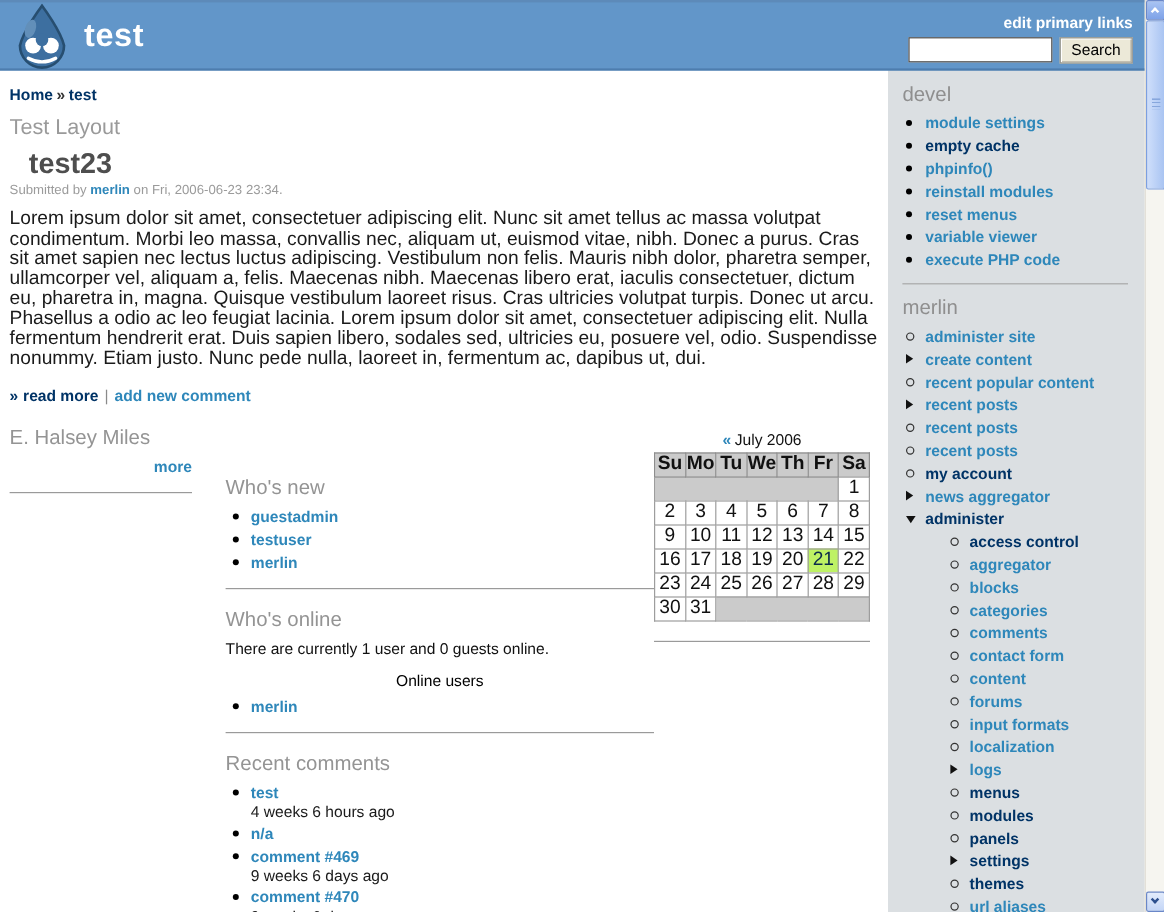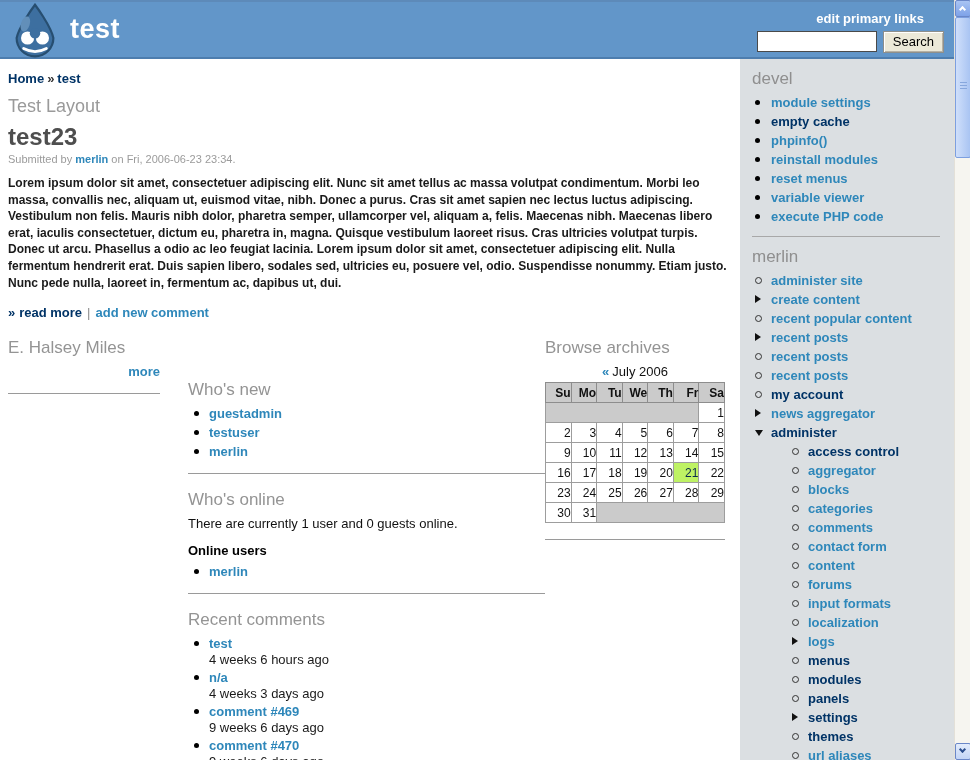--- a/index.html
+++ b/index.html
@@ -11,21 +11,21 @@
   .header {
     position:absolute; left:0; top:0; width:954px; height:59px;
     background:#6296c9; border-top:2px solid #5d8ab9; border-bottom:2px solid #4d7dae;
   }
   .logo { position:absolute; left:8px; top:1px; width:54px; height:56px; }
   .site-name {
     position:absolute; left:70px; top:12px; color:#fff; font-size:27px; font-weight:bold;
     letter-spacing:.5px;
   }
   .edit-links {
-    position:absolute; right:30px; top:9px; color:#fff; font-weight:bold; font-size:13px;
+    position:absolute; right:10px; top:9px; color:#fff; font-weight:bold; font-size:13px;
     text-decoration:none; cursor:pointer;
   }
   .search-row { position:absolute; right:10px; top:29px; display:flex; align-items:flex-start; }
   .search-input {
     width:120px; height:21px; border:1px solid #4a4a4a; background:#fff; font-size:13px;
     padding:1px 3px; outline:none;
   }
   .search-btn {
     margin-left:6px; height:22px; padding:1px 9px 2px; font-size:13px; color:#000;
     background:#ece9d8; border:1px solid #8e8f8b;
@@ -39,24 +39,24 @@
   .sidebar { width:214px; background:#dbdfe2; padding:6px 8px 0 12px; overflow:hidden; }
 
   a.lnk { font-weight:bold; color:#2e87ba; text-decoration:none; cursor:pointer; }
   a.lnk.visited { color:#036; }
 
   
   .breadcrumb { font-size:13px; font-weight:bold; color:#333; margin:2px 0 10px; }
   .breadcrumb a { color:#036; text-decoration:none; cursor:pointer; }
   .breadcrumb .sep { color:#333; padding:0 3px; }
   .section-title { font-size:18px; font-weight:normal; color:#9a9a9a; margin:6px 0 6px; }
-  .node-title { font-size:24px; font-weight:bold; color:#4e4e4e; margin:0 0 2px; }
+  .node-title { font-size:24px; font-weight:bold; color:#4e4e4e; margin:0 16px 2px; }
   .submitted { font-size:11px; color:#9b9b9b; margin-bottom:10px; }
   .submitted a { color:#2e87ba; font-weight:bold; text-decoration:none; cursor:pointer; }
-  .node-body { font-size:12px; color:#1a1a1a; line-height:16.6px; width:726px; margin-bottom:14px;font-weight:bold; }
+  .node-body { font-size:16px; color:#1a1a1a; line-height:16.6px; width:726px; margin-bottom:14px; }
   .node-links { font-size:13px; font-weight:bold; margin-bottom:6px; }
   .node-links .marker { color:#036; margin-right:4px; }
   .node-links .read-more { color:#036; text-decoration:none; cursor:pointer; }
   .node-links .pipe { color:#8a8a8a; padding:0 5px; font-weight:normal; }
   .node-links .add-comment { color:#2e87ba; text-decoration:none; cursor:pointer; }
 
   
   .cols { display:flex; margin-top:18px; }
   .col-left  { width:180px; }
   .col-mid   { width:357px;margin-top:42px; }
@@ -66,37 +66,37 @@
   .col-left .more-row { text-align:right; width:152px; margin-top:4px; font-size:13px; }
   .col-left .block-hr { width:152px; }
 
   ul.plain { list-style:none; margin:4px 0 0 6px; font-size:13px; }
   ul.plain li { margin:4px 0; position:relative; padding-left:15px; }
   ul.plain li::before {
     content:""; position:absolute; left:0; top:5px; width:5px; height:5px;
     border-radius:50%; background:#000;
   }
   .status-line { font-size:13px; color:#111; margin:2px 0 12px; }
-  .sub-heading { font-size:13px; font-weight:bold; color:#000; margin:0 0 6px; }
+  .sub-heading { font-size:13px; font-weight:normal; color:#000; margin:0 0 6px;text-align:center; }
 
   ul.comments { list-style:none; margin:6px 0 0 6px; font-size:13px; }
   ul.comments li { position:relative; padding-left:15px; margin-bottom:3px; }
   ul.comments li::before {
     content:""; position:absolute; left:0; top:5px; width:5px; height:5px;
     border-radius:50%; background:#000;
   }
   ul.comments .age { color:#1a1a1a; line-height:15px; }
   ul.comments a.lnk { line-height:16px; }
 
   
   .cal-caption { width:180px; text-align:center; font-size:13px; color:#111; margin:4px 0 3px; }
   .cal-caption a { color:#2e87ba; font-weight:bold; text-decoration:none; cursor:pointer; margin-right:3px; }
   table.calendar { border-collapse:collapse; width:180px; border:1px solid #565656; }
   table.calendar th, table.calendar td {
-    border:1px solid #9d9d9d; width:25px; height:20px; font-size:12px; text-align:right;
+    border:1px solid #9d9d9d; width:25px; height:20px; font-size:16px; text-align:center;
     color:#111; background:#fff;
   }
   table.calendar th { background:#cbcbcb; font-weight:bold; border-color:#8d8d8d; }
   table.calendar td.empty { background:#cbcbcb; }
   table.calendar td.selected { background:#bef264; color:#0b2b4c; }
   .col-right .block-hr { width:180px; margin-top:16px; }
 
   
   .sb-title { font-size:17px; font-weight:normal; color:#8f8f8f; margin:4px 0 6px; }
   .sidebar .block-hr { border-top:1px solid #a8a8a8; margin:12px 6px 10px 0; }
@@ -203,40 +203,38 @@
           <hr class="block-hr">
 
           <div class="block-title">Recent comments</div>
           <ul class="comments">
             <li>
               <a class="lnk">test</a>
               <div class="age">4 weeks 6 hours ago</div>
             </li>
             <li>
               <a class="lnk">n/a</a>
-              <div class="age">4 weeks 3 days ago</div>
             </li>
             <li>
               <a class="lnk">comment #469</a>
               <div class="age">9 weeks 6 days ago</div>
             </li>
             <li>
               <a class="lnk">comment #470</a>
               <div class="age">9 weeks 6 days ago</div>
             </li>
             <li>
               <a class="lnk">comment #471</a>
               <div class="age">9 weeks 6 days ago</div>
             </li>
 
           </ul>
         </div>
 
         <div class="col-right">
-          <div class="block-title">Browse archives</div>
           <div class="cal-caption">
             <a>«</a><span>July 2006</span>
           </div>
           <table class="calendar">
             <thead>
               <tr>
                 <th>Su</th>
                 <th>Mo</th>
                 <th>Tu</th>
                 <th>We</th>

